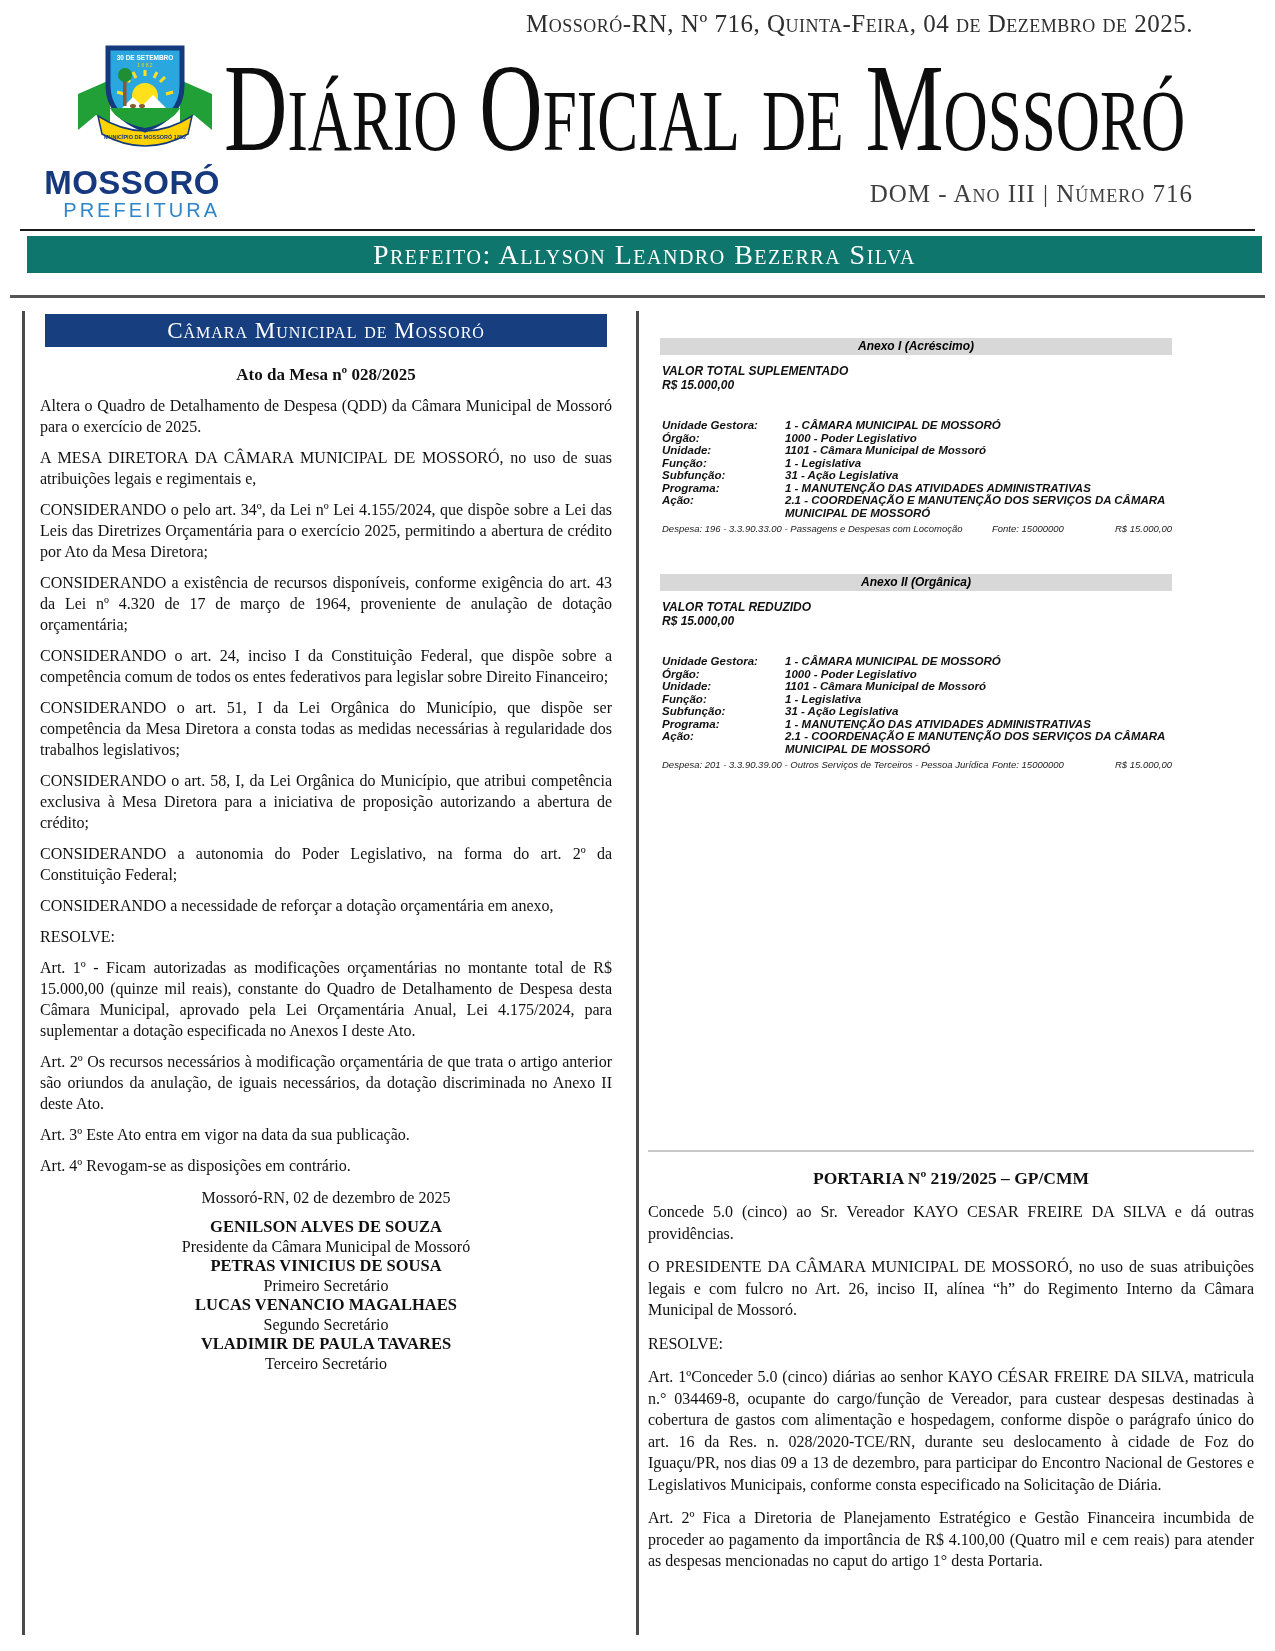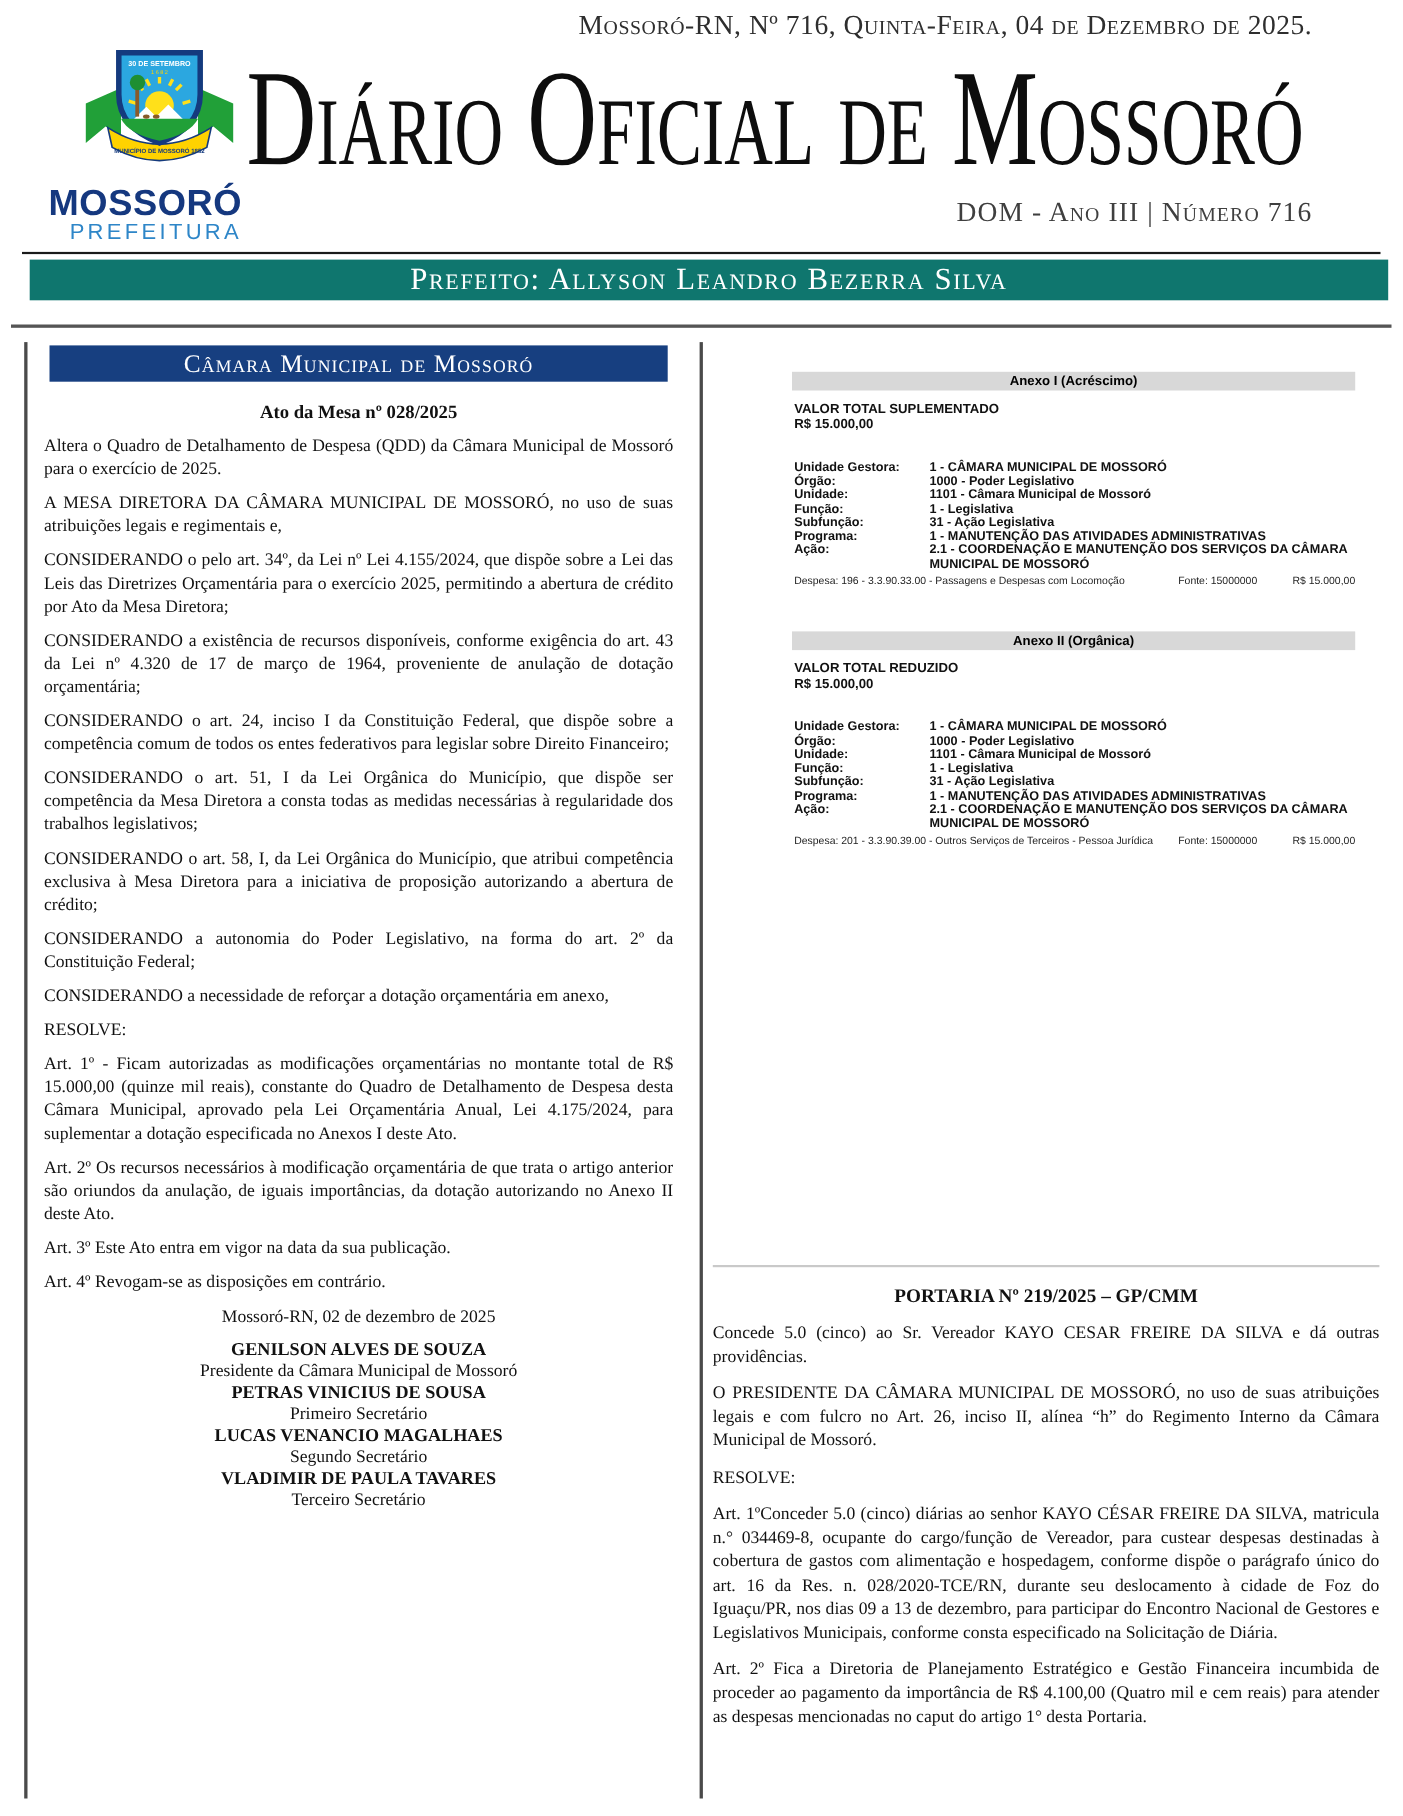--- a/index.html
+++ b/index.html
@@ -43,34 +43,34 @@
     margin:4px 5px 0 5px;height:33px;background:#173f80;color:#fff;text-align:center;
     line-height:34px;font-size:23px;font-variant:small-caps;letter-spacing:1px;
   }
   .doc-title{text-align:center;font-weight:bold;font-size:17px;margin-top:18px;}
   .body-p{font-size:16px;line-height:21px;text-align:justify;margin:10px 0 0 0;}
   .place-date{text-align:center;font-size:16px;margin-top:13px;}
   .sig-block{text-align:center;margin-top:10px;}
   .sig-name{font-weight:bold;font-size:16.5px;line-height:19.5px;}
   .sig-role{font-size:16px;line-height:19.5px;}
   
-  .anexos{position:absolute;left:720px;top:338px;width:512px;
-    font-family:"Liberation Sans",sans-serif;}
+  .anexos{position:absolute;left:660px;top:338px;width:512px;
+    font-family:"Liberation Sans",sans-serif;font-style:italic;}
   .anexo{margin-bottom:40px;}
   .anexo-bar{background:#d8d8d8;font-size:12px;font-weight:bold;text-align:center;
     height:17px;line-height:17px;color:#000;}
   .valor-row{display:flex;justify-content:space-between;font-size:12px;font-weight:bold;
     margin-top:9px;padding:0 2px;flex-direction:column;}
   .fields{margin-top:27px;padding-left:2px;}
   .frow{display:flex;font-size:11.5px;font-weight:bold;line-height:12.5px;}
   .flabel{width:123px;flex:none;}
   .fvalue{flex:1;}
   .despesa-row{display:flex;font-size:9.5px;color:#222;margin-top:4px;padding-left:2px;}
   .d-text{flex:1;}
-  .d-fonte{width:110px;flex:none;text-align:center;}
+  .d-fonte{width:110px;flex:none;}
   .d-valor{width:70px;flex:none;text-align:right;}
   
   .portaria{position:absolute;left:648px;top:1140px;width:606px;}
   .portaria-divider{border:none;border-top:2px solid #c9c9c9;margin:10px 0 0 0;}
   .portaria-title{text-align:center;font-weight:bold;font-size:17.5px;margin-top:16px;}
   .portaria .body-p{margin-top:12px;line-height:21.5px;}
 </style>
 </head>
 <body>
 
@@ -125,21 +125,21 @@
   <p class="body-p">A MESA DIRETORA DA CÂMARA MUNICIPAL DE MOSSORÓ, no uso de suas atribuições legais e regimentais e,</p>
   <p class="body-p">CONSIDERANDO o pelo art. 34º, da Lei nº Lei 4.155/2024, que dispõe sobre a Lei das Leis das Diretrizes Orçamentária para o exercício 2025, permitindo a abertura de crédito por Ato da Mesa Diretora;</p>
   <p class="body-p">CONSIDERANDO a existência de recursos disponíveis, conforme exigência do art. 43 da Lei nº 4.320 de 17 de março de 1964, proveniente de anulação de dotação orçamentária;</p>
   <p class="body-p">CONSIDERANDO o art. 24, inciso I da Constituição Federal, que dispõe sobre a competência comum de todos os entes federativos para legislar sobre Direito Financeiro;</p>
   <p class="body-p">CONSIDERANDO o art. 51, I da Lei Orgânica do Município, que dispõe ser competência da Mesa Diretora a consta todas as medidas necessárias à regularidade dos trabalhos legislativos;</p>
   <p class="body-p">CONSIDERANDO o art. 58, I, da Lei Orgânica do Município, que atribui competência exclusiva à Mesa Diretora para a iniciativa de proposição autorizando a abertura de crédito;</p>
   <p class="body-p">CONSIDERANDO a autonomia do Poder Legislativo, na forma do art. 2º da Constituição Federal;</p>
   <p class="body-p">CONSIDERANDO a necessidade de reforçar a dotação orçamentária em anexo,</p>
   <p class="body-p">RESOLVE:</p>
   <p class="body-p">Art. 1º - Ficam autorizadas as modificações orçamentárias no montante total de R$ 15.000,00 (quinze mil reais), constante do Quadro de Detalhamento de Despesa desta Câmara Municipal, aprovado pela Lei Orçamentária Anual, Lei 4.175/2024, para suplementar a dotação especificada no Anexos I deste Ato.</p>
-  <p class="body-p">Art. 2º Os recursos necessários à modificação orçamentária de que trata o artigo anterior são oriundos da anulação, de iguais importâncias, da dotação autorizando no Anexo II deste Ato.</p>
+  <p class="body-p">Art. 2º Os recursos necessários à modificação orçamentária de que trata o artigo anterior são oriundos da anulação, de iguais necessários, da dotação discriminada no Anexo II deste Ato.</p>
   <p class="body-p">Art. 3º Este Ato entra em vigor na data da sua publicação.</p>
   <p class="body-p">Art. 4º Revogam-se as disposições em contrário.</p>
 
   <div class="place-date">Mossoró-RN, 02 de dezembro de 2025</div>
 
   <div class="sig-block">
     <div class="sig-name">GENILSON ALVES DE SOUZA</div>
     <div class="sig-role">Presidente da Câmara Municipal de Mossoró</div>
     <div class="sig-name">PETRAS VINICIUS DE SOUSA</div>
     <div class="sig-role">Primeiro Secretário</div>

